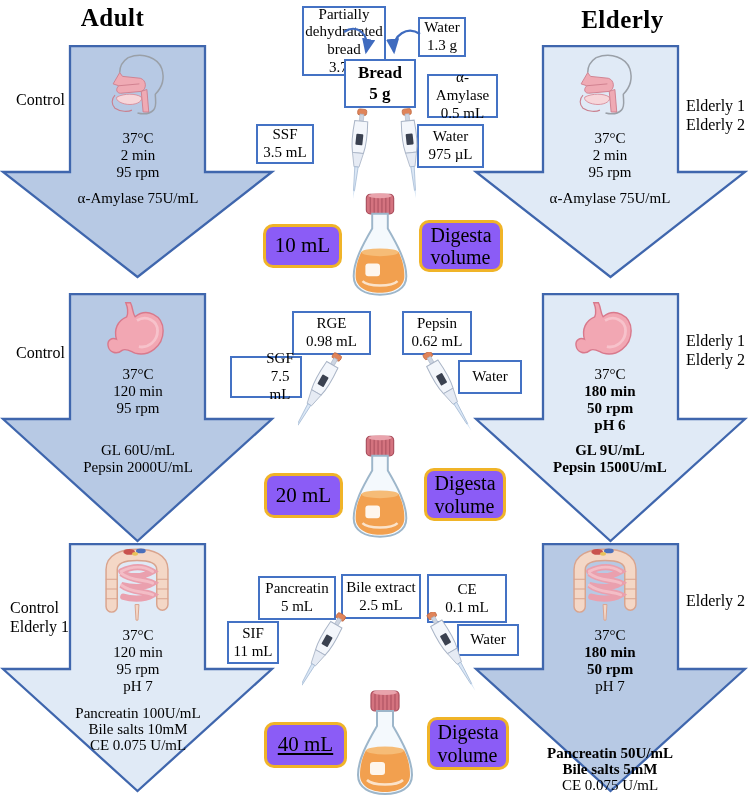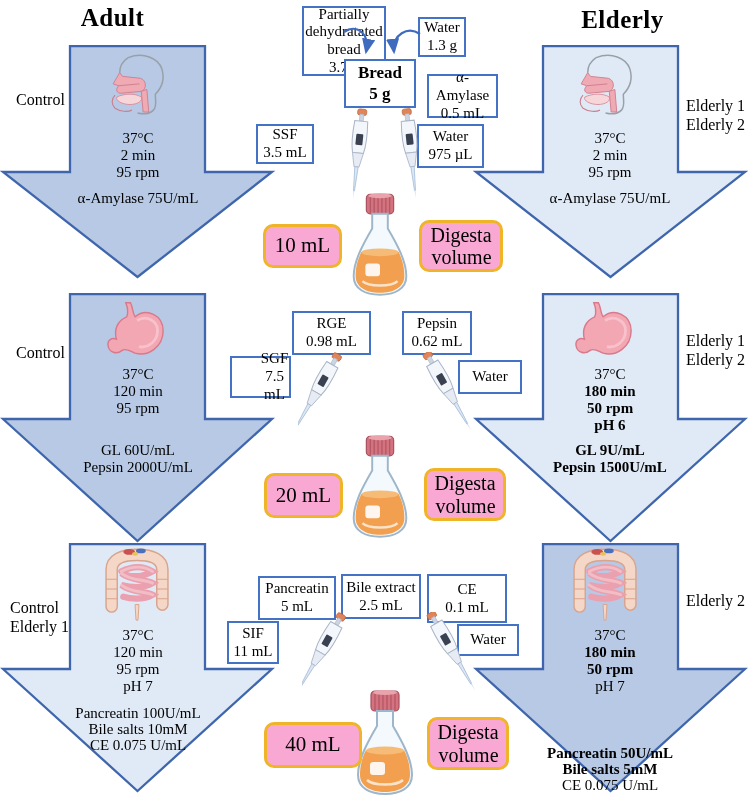--- a/index.html
+++ b/index.html
@@ -4,22 +4,22 @@
 <style>
   html,body{margin:0;padding:0;background:#fff;}
   #stage{position:relative;width:748px;height:799px;background:#ffffff;
          font-family:"Liberation Serif", serif;color:#000;overflow:hidden;}
   .abs{position:absolute;}
   .hdr{font-weight:bold;font-size:25px;text-align:center;letter-spacing:.5px;}
   .wbox{position:absolute;background:#fff;border:2px solid #4472c4;
         font-size:15px;line-height:1.18;text-align:center;white-space:pre-line;
         display:flex;align-items:center;justify-content:center;box-sizing:border-box;padding:1px 2px;}
   .wbox.bld{font-weight:bold;font-size:17px;}
-  .ybox{position:absolute;background:#f9a8d4;border:3px solid #f0b428;border-radius:10px;
-        font-size:21px;line-height:1.12;text-align:right;white-space:pre-line;
+  .ybox{position:absolute;background:#8b5cf6;border:3px solid #f0b428;border-radius:10px;
+        font-size:21px;line-height:1.12;text-align:left;white-space:pre-line;
         display:flex;align-items:center;justify-content:center;box-sizing:border-box;}
   .sideLabel{font-size:16px;line-height:19px;}
   .atext{position:absolute;text-align:center;font-size:15px;line-height:17px;}
   .atext.enz3{line-height:16px;}
   .b{font-weight:bold;}
   svg{display:block;}
 </style>
 </head>
 <body>
 
@@ -229,21 +229,21 @@
       <use href="#sym-flask"></use>
     </svg>
   <div class="ybox" style="left:263px;top:224px;width:79px;height:44px;">10 mL</div>
   <div class="ybox" style="left:419px;top:220px;width:84px;height:52px;font-size:20px;">Digesta
 volume</div>
 
   <div class="wbox" style="left:292px;top:311px;width:79px;height:44px;">RGE
 0.98 mL</div>
   <div class="wbox" style="left:402px;top:311px;width:70px;height:44px;">Pepsin
 0.62 mL</div>
-  <div class="wbox" style="left:230px;top:356px;width:61px;height:42px;padding-left:30px;">SGF
+  <div class="wbox" style="left:230px;top:356px;width:72px;height:42px;padding-left:30px;">SGF
 7.5 mL</div>
   <div class="wbox" style="left:458px;top:360px;width:64px;height:34px;">Water</div>
 
   <svg class="abs" style="left:298px;top:352px;" width="180" height="86" viewBox="0 0 180 86">
     <g transform="translate(18,0) rotate(30 15 12)">
         <use href="#sym-pipette"></use>
       </g>
     <g transform="translate(118,0) rotate(-30 15 12)">
         <use href="#sym-pipette"></use>
       </g>
@@ -271,17 +271,17 @@
         <use href="#sym-pipette"></use>
       </g>
     <g transform="translate(118,0) rotate(-30 15 12)">
         <use href="#sym-pipette"></use>
       </g>
   </svg>
 
   <svg class="abs" style="left:345px;top:688px;" width="80" height="110" viewBox="0 0 80 110">
       <use href="#sym-flask"></use>
     </svg>
-  <div class="ybox" style="left:264px;top:722px;width:98px;height:46px;">40 mL</div>
+  <div class="ybox" style="left:264px;top:722px;width:83px;height:46px;text-decoration:underline;">40 mL</div>
   <div class="ybox" style="left:427px;top:717px;width:82px;height:53px;font-size:20px;">Digesta
 volume</div>
 
 </div>
 
 </body></html>

